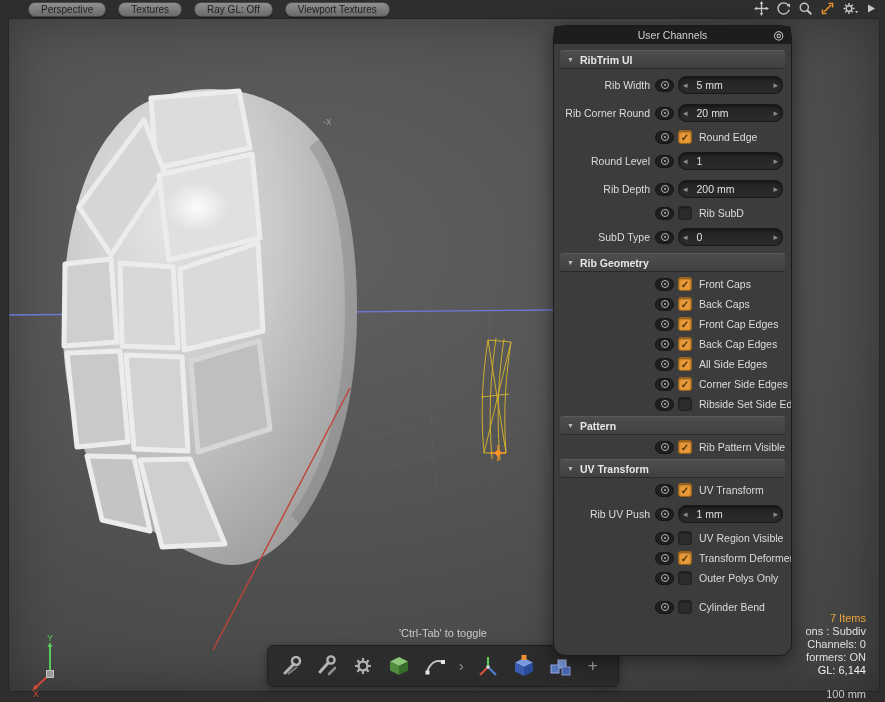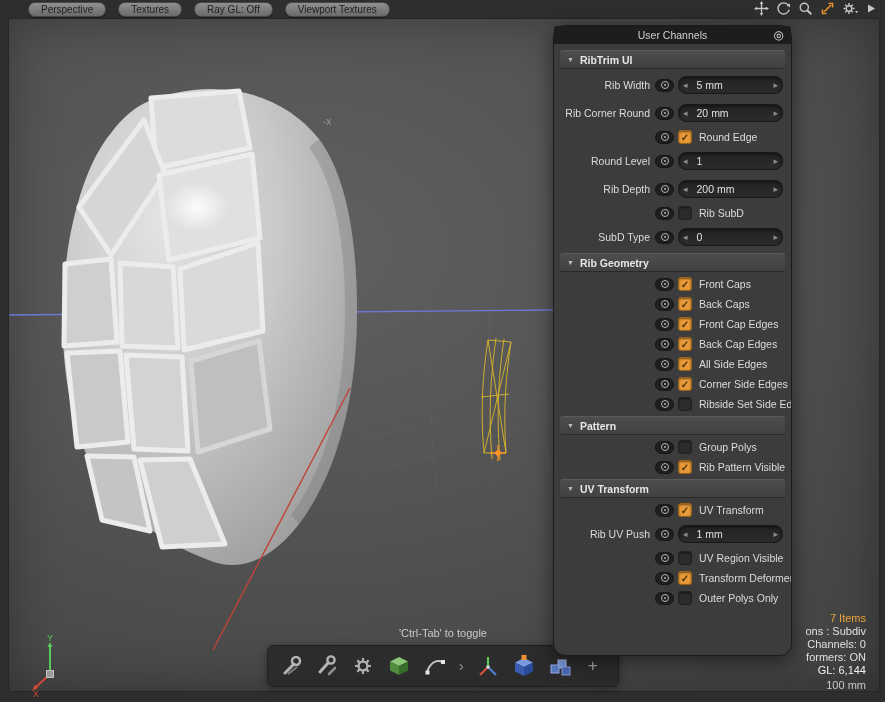--- a/index.html
+++ b/index.html
@@ -323,26 +323,20 @@
         <span class="checkbox"></span>
         <span class="clbl">Ribside Set Side Edges</span>
       </div>
       <div class="sect">
         <span class="tri">▼</span>
         <span>Pattern</span>
       </div>
       <div class="row check">
         <span class="lbl"></span>
         <span class="pill"></span>
-        <span class="checkbox"></span>
-        <span class="clbl">Group Polys</span>
-      </div>
-      <div class="row check">
-        <span class="lbl"></span>
-        <span class="pill"></span>
         <span class="checkbox on">✓</span>
         <span class="clbl">Rib Pattern Visible</span>
       </div>
       <div class="sect">
         <span class="tri">▼</span>
         <span>UV Transform</span>
       </div>
       <div class="row check">
         <span class="lbl"></span>
         <span class="pill"></span>
@@ -368,20 +362,26 @@
         <span class="lbl"></span>
         <span class="pill"></span>
         <span class="checkbox on">✓</span>
         <span class="clbl">Transform Deformer</span>
       </div>
       <div class="row check">
         <span class="lbl"></span>
         <span class="pill"></span>
         <span class="checkbox"></span>
         <span class="clbl">Outer Polys Only</span>
+      </div>
+      <div class="row check" style="margin-top: 9px;">
+        <span class="lbl"></span>
+        <span class="pill"></span>
+        <span class="checkbox"></span>
+        <span class="clbl">Cylinder Bend</span>
       </div>
     </div>
 </div>
 
 <div class="hint">'Ctrl-Tab' to toggle</div>
 
 <div class="btoolbar">
   <span class="btool">
     <svg width="24" height="24" viewBox="0 0 24 24">
       <path d="M6 19 L15 10" stroke="#b4b4b4" stroke-width="3" stroke-linecap="round"></path>
@@ -442,21 +442,21 @@
   </span>
   <span class="plusbtn">+</span>
 </div>
 
 <div class="status">
     <div class="sline" style="color: rgb(232, 163, 61);">7 Items</div>
     <div class="sline" style="color: rgb(224, 224, 224);">ons : Subdiv</div>
     <div class="sline" style="color: rgb(224, 224, 224);">Channels: 0</div>
     <div class="sline" style="color: rgb(224, 224, 224);">formers: ON</div>
     <div class="sline" style="color: rgb(240, 240, 240);">GL: 6,144</div>
-    <div class="sline" style="color: rgb(200, 200, 200); margin-top: 2px;">100 mm</div>
+    <div class="sline" style="color: rgb(200, 200, 200); margin-top: 11px;">100 mm</div>
   </div>
 
 <svg class="gizmo" width="46" height="64" viewBox="0 0 46 64">
   <path d="M22 41 L22 13" stroke="#58c858" stroke-width="2"></path>
   <polygon points="22,9 19.5,14 24.5,14" fill="#58c858"></polygon>
   <path d="M22 41 L7 55" stroke="#d04838" stroke-width="2"></path>
   <polygon points="4,58 10,55 7,51.5" fill="#d04838"></polygon>
   <rect x="18.5" y="37.5" width="7" height="7" fill="#9a9a9a" stroke="#c4c4c4" stroke-width="1"></rect>
   <text x="22" y="8" text-anchor="middle" font-size="9" fill="#58c858">Y</text>
   <text x="5" y="64" font-size="9" fill="#d04838">X</text>

